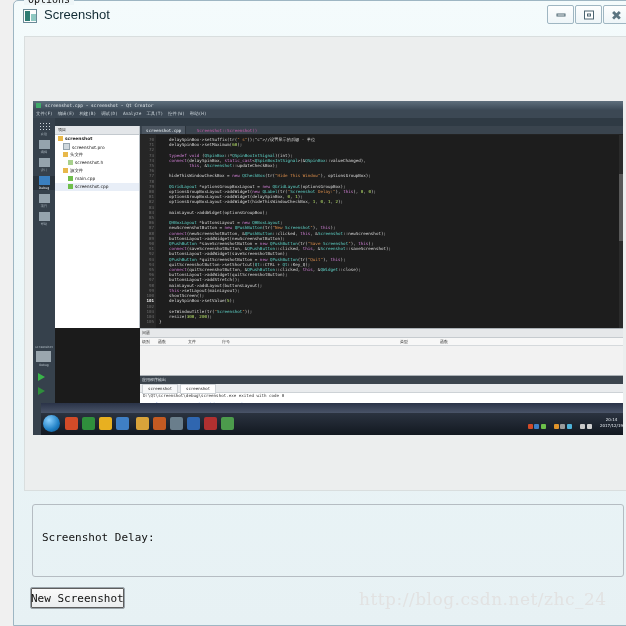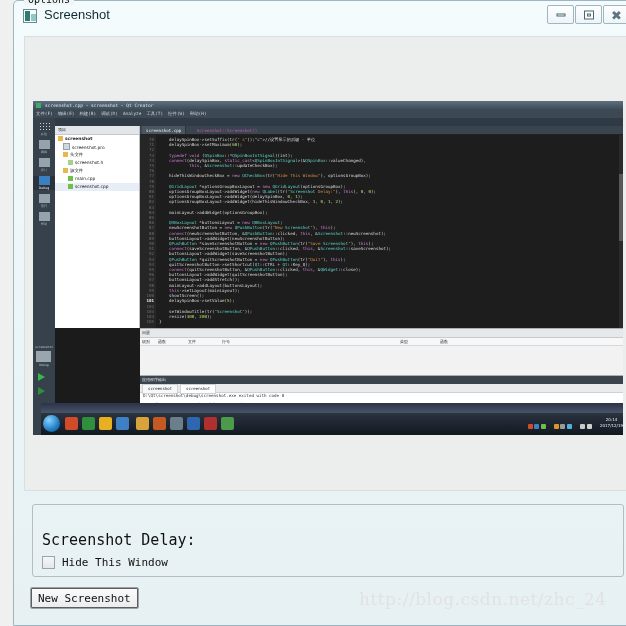--- a/index.html
+++ b/index.html
@@ -227,21 +227,21 @@
     position:absolute;left:18px;top:503px;width:592px;height:73px;
     border:1px solid #b5bcc2;border-radius:3px;box-sizing:border-box;
     background:transparent;
   }
   .options-legend{
     position:absolute;left:10px;top:-7px;background:#eef6f8;padding:0 4px;
     font-family:"DejaVu Sans Mono", monospace;font-size:10px;color:#111;
   }
   .delay-label{
     position:absolute;left:28px;top:530px;
-    font-family:"DejaVu Sans Mono", monospace;font-size:15px;color:#111;
+    font-family:"DejaVu Sans Mono", monospace;font-size:11px;color:#111;
   }
   .spin{
     position:absolute;left:315px;top:525px;width:283px;height:24px;
     background:#fff;border:1px solid #9aa4ab;box-sizing:border-box;
   }
   .spin-val{
     position:absolute;left:6px;top:4px;
     font-family:"DejaVu Sans Mono", monospace;font-size:12px;color:#000;
   }
   .spin-btns{
@@ -262,21 +262,21 @@
   .chk{
     width:13px;height:13px;border:1px solid #9aa4ab;box-sizing:border-box;
     background:linear-gradient(180deg,#f6f7f8,#e4e7ea);
   }
   .chk-lbl{
     margin-left:7px;font-family:"DejaVu Sans Mono", monospace;font-size:11px;color:#111;
   }
   
   .btnrow{position:absolute;left:16px;top:586px;display:flex;}
   .btn{
-    height:22px;margin-right:8px;padding:0 7px;
+    height:22px;margin-right:8px;padding:0 0;
     font-family:"DejaVu Sans Mono", monospace;font-size:11px;color:#111;
     background:linear-gradient(180deg,#fbfbfb 0%,#e9ecee 100%);
     border:1px solid #9aa4ab;border-radius:2px;box-sizing:border-box;
     display:flex;align-items:center;justify-content:center;cursor:default;
   }
   .btn.focus{box-shadow:inset 0 0 0 1px #5d5d5d;}
   .watermark{
     position:absolute;left:345px;top:588px;
     font-family:"DejaVu Serif", serif;font-size:17px;color:#e2e2e2;
     letter-spacing:0.5px;white-space:nowrap;
@@ -469,23 +469,19 @@
       </div>
     </div>
   </div>
 
   <div class="options"></div>
   <div class="options-legend">Options</div>
 
   <div class="delay-label">Screenshot Delay:</div>
 
 
-  <div class="chk-row">
-    <div class="chk"></div>
-    <div class="chk-lbl">Hide This Window</div>
-  </div>
 
   <div class="btnrow">
     <div class="btn focus">New Screenshot</div>
   </div>
 
   <div class="watermark">http://blog.csdn.net/zhc_24</div>
 </div>
 
 </body></html>

